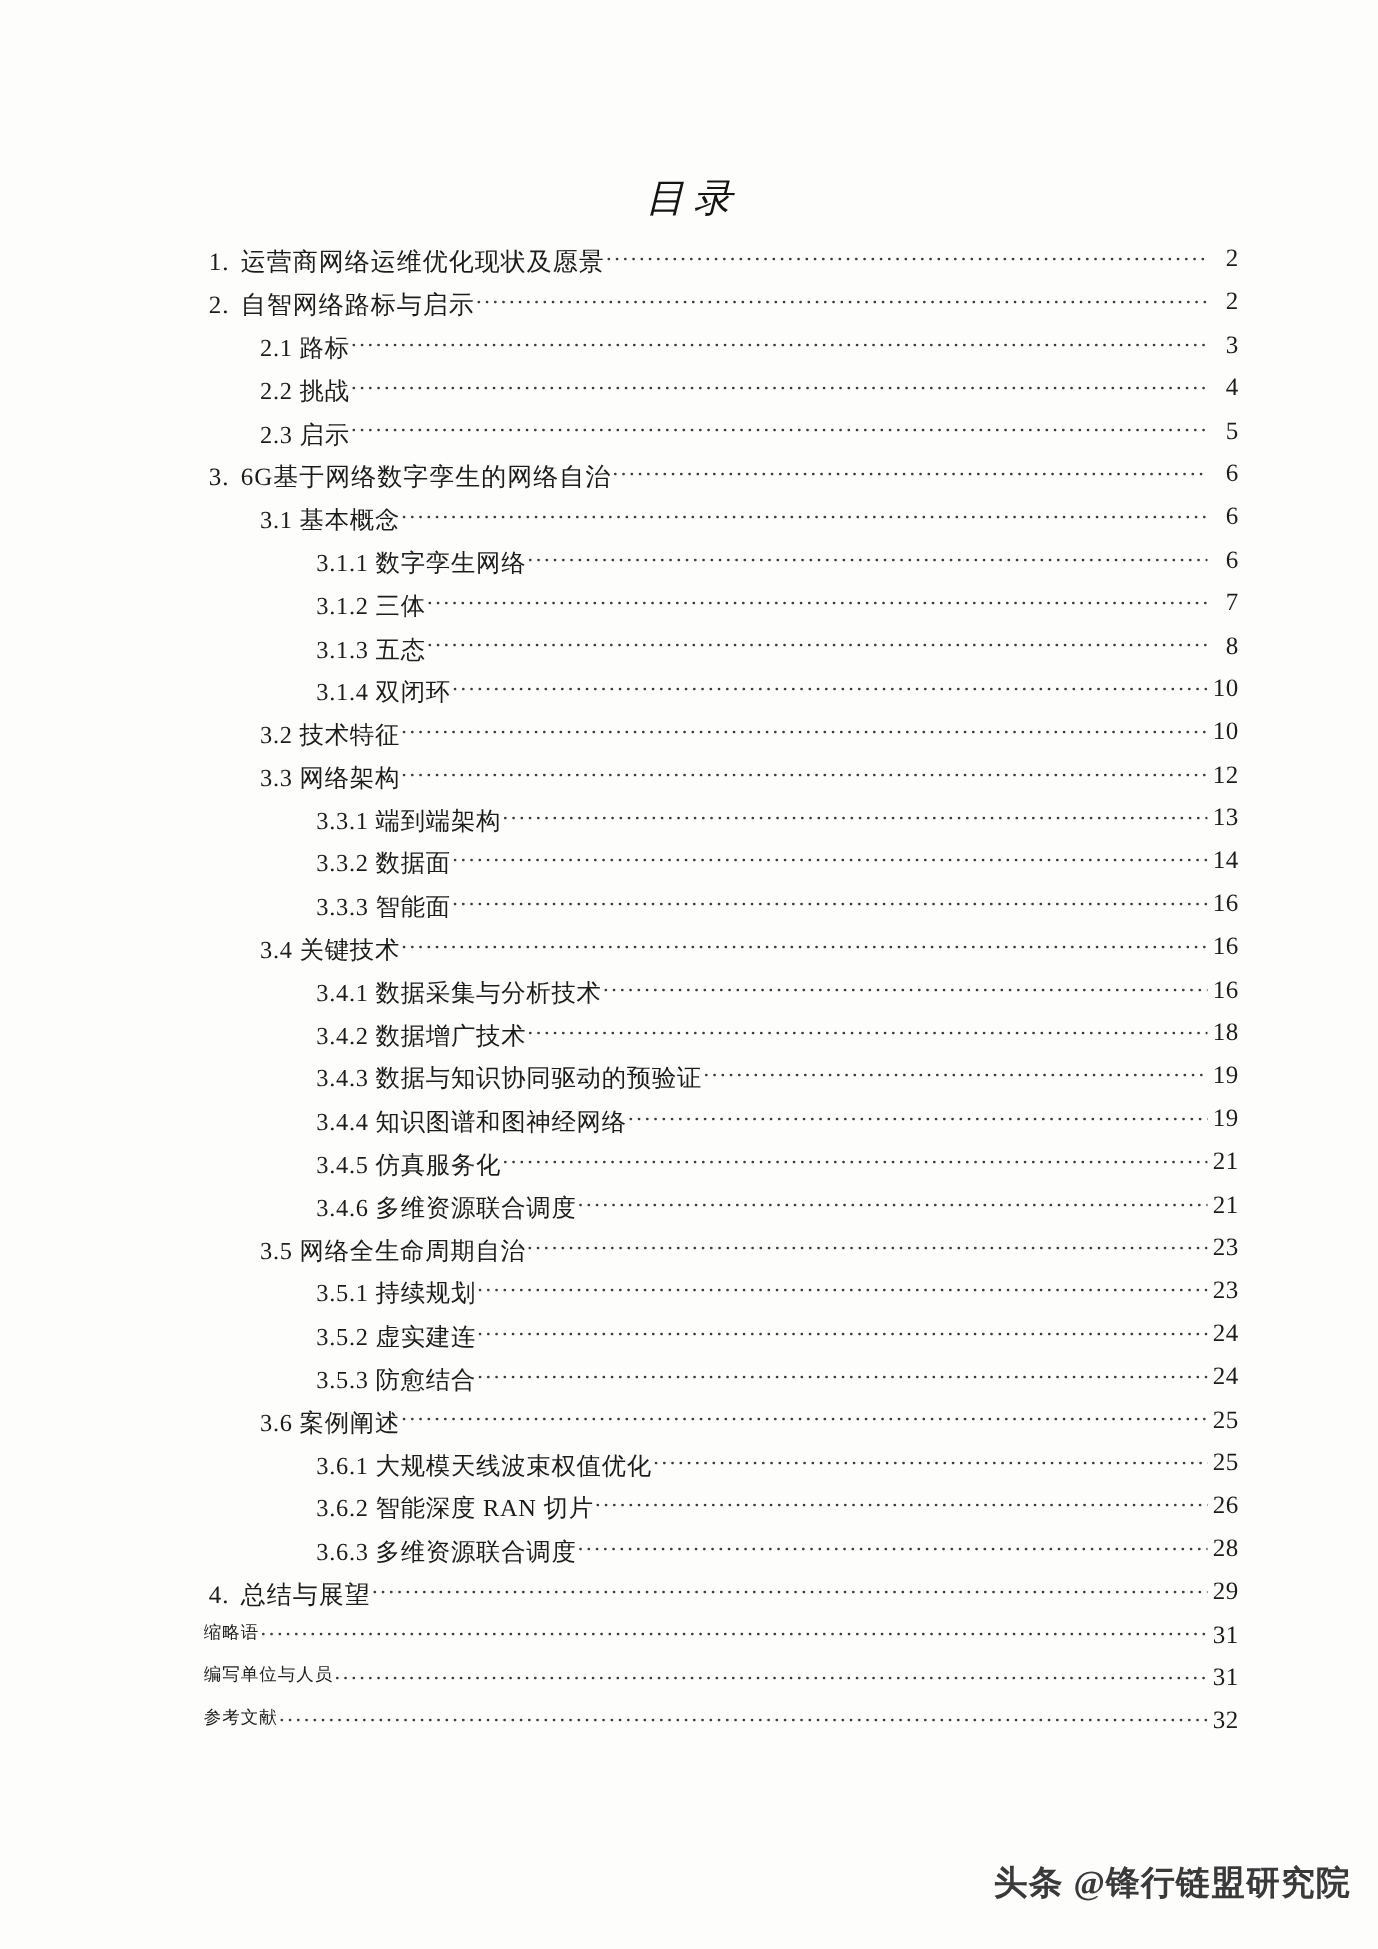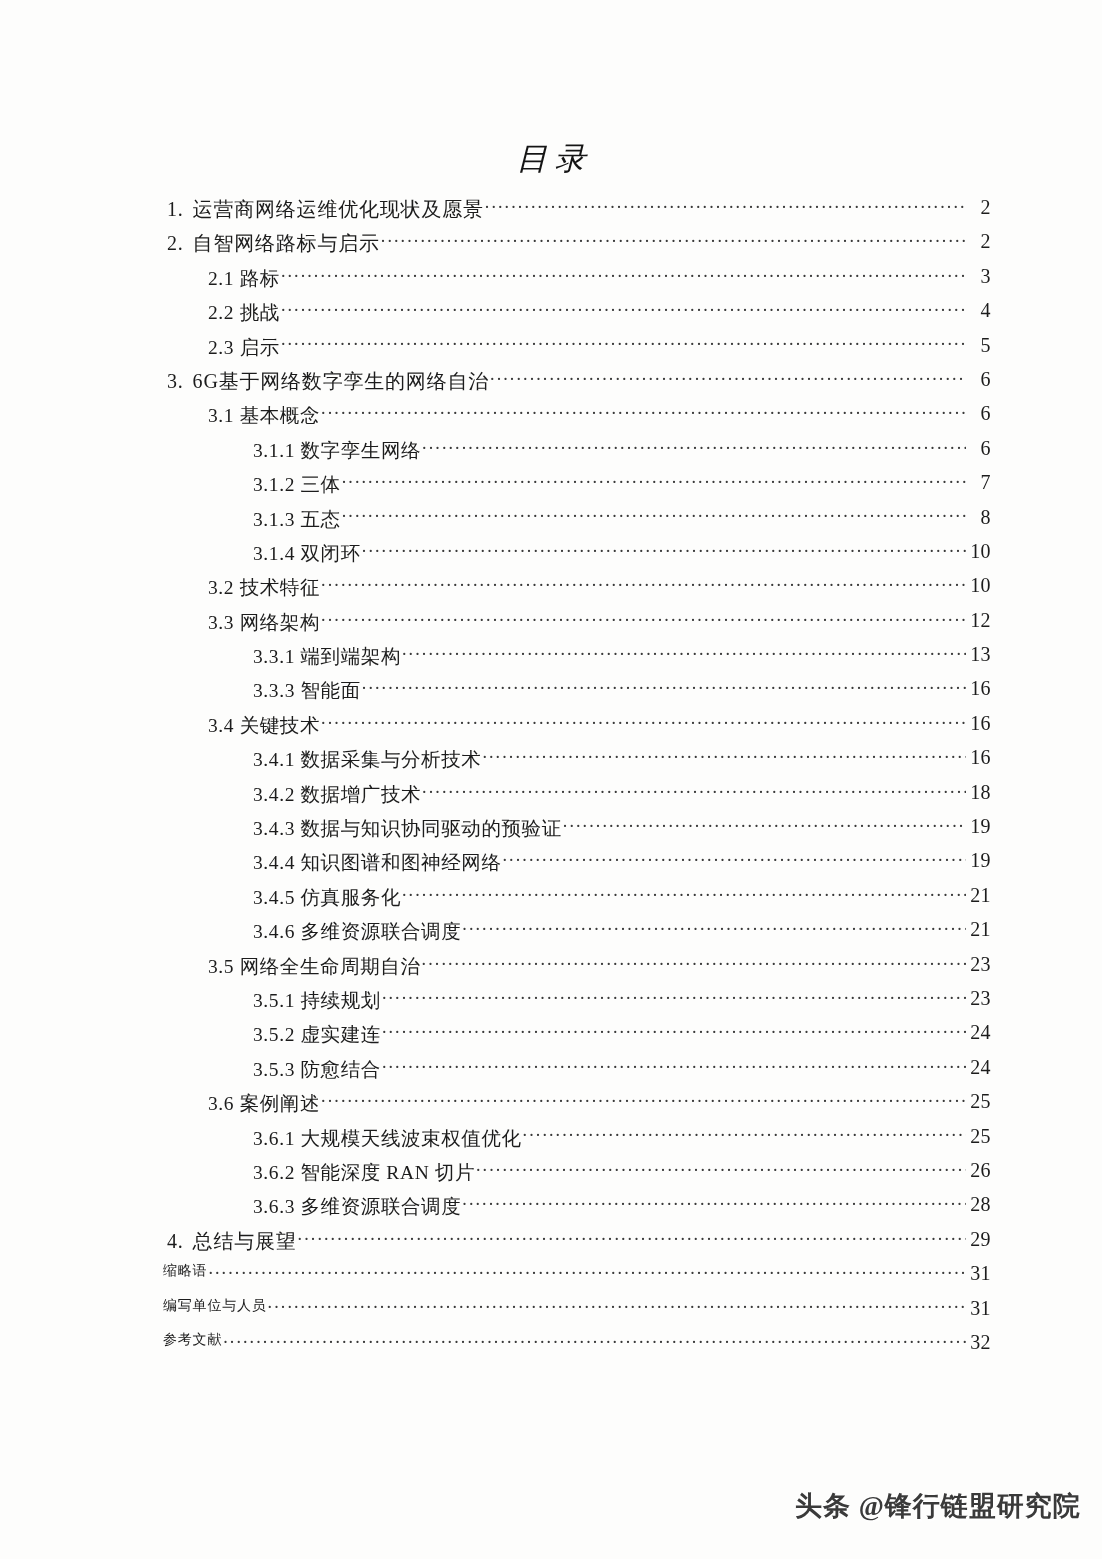--- a/index.html
+++ b/index.html
@@ -199,20 +199,25 @@
         <span class="toc-label"><span class="num">3.3</span> <span>网络架构</span></span>
         <span class="toc-leader"></span>
         <span class="toc-page">12</span>
       </div>
       <div class="toc-row lvl-3">
         <span class="toc-label"><span class="num">3.3.1</span> <span>端到端架构</span></span>
         <span class="toc-leader"></span>
         <span class="toc-page">13</span>
       </div>
       <div class="toc-row lvl-3">
+        <span class="toc-label"><span class="num">3.3.2</span> <span>数据面</span></span>
+        <span class="toc-leader"></span>
+        <span class="toc-page">14</span>
+      </div>
+      <div class="toc-row lvl-3">
         <span class="toc-label"><span class="num">3.3.3</span> <span>智能面</span></span>
         <span class="toc-leader"></span>
         <span class="toc-page">16</span>
       </div>
       <div class="toc-row lvl-2">
         <span class="toc-label"><span class="num">3.4</span> <span>关键技术</span></span>
         <span class="toc-leader"></span>
         <span class="toc-page">16</span>
       </div>
       <div class="toc-row lvl-3">

